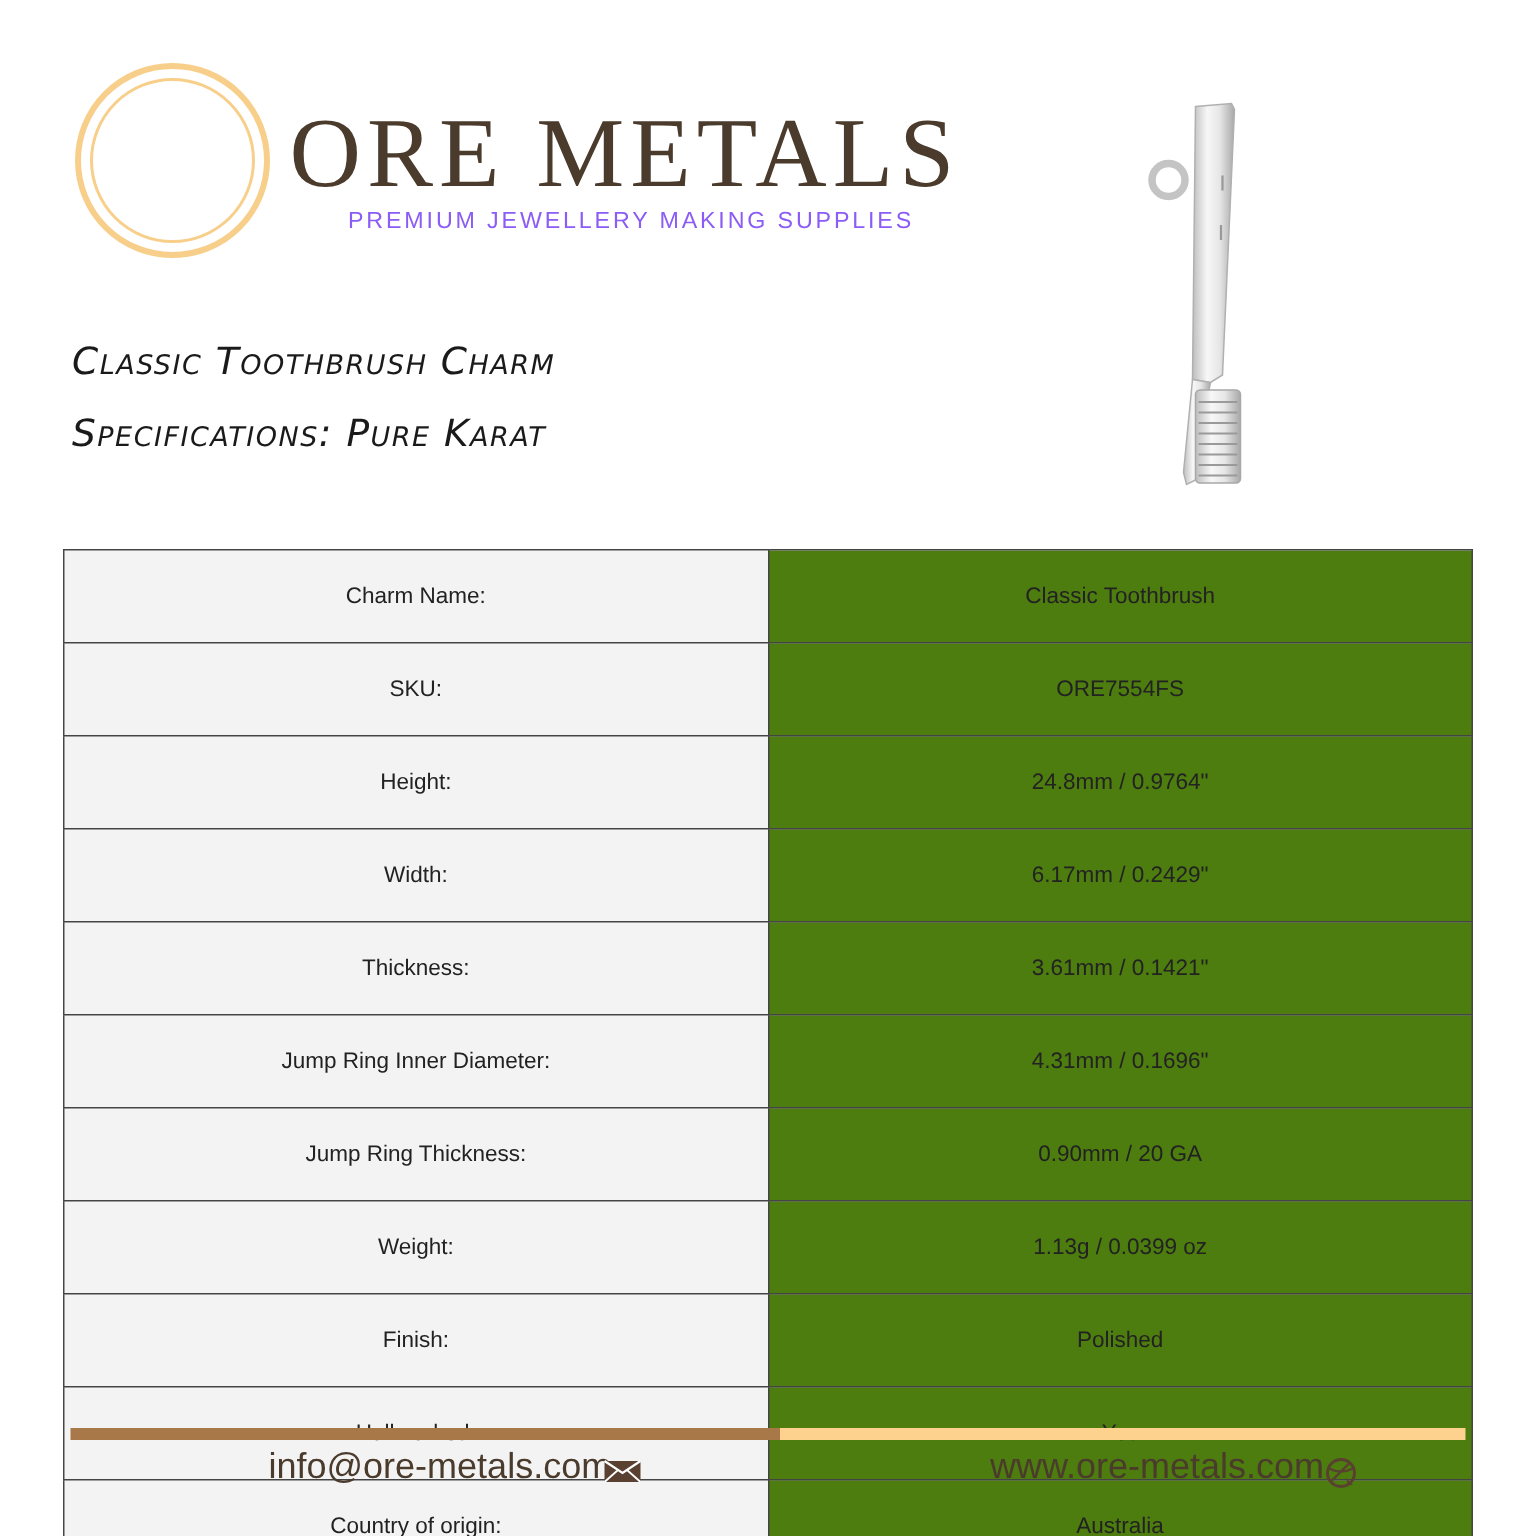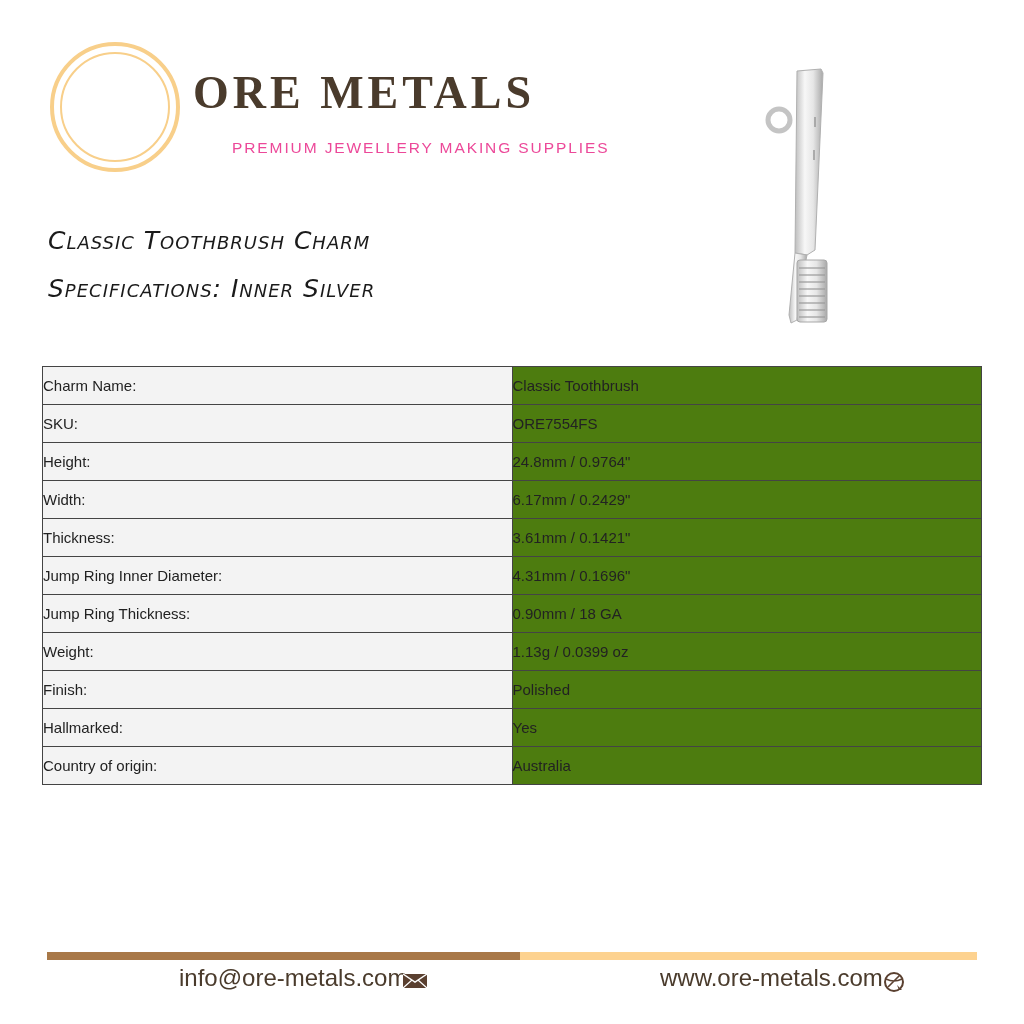--- a/index.html
+++ b/index.html
@@ -1,47 +1,47 @@
 <!DOCTYPE html>
 <html><head>
 <meta charset="utf-8">
 <style>
   html, body { margin:0; padding:0; background:#ffffff; }
   body { width:1024px; height:1024px; position:relative; overflow:hidden; font-family:"Liberation Sans", sans-serif; }
   .logo-ring { position:absolute; left:50px; top:42px; width:130px; height:130px; border-radius:50%; border:4px solid #f8cf8a; box-sizing:border-box; }
   .logo-ring-inner { position:absolute; left:60px; top:52px; width:110px; height:110px; border-radius:50%; border:2px solid #f8cf8a; box-sizing:border-box; }
-  .brand { position:absolute; left:193px; top:70px; font-family:"Liberation Serif", serif; font-size:46px; color:#4a3b2c; letter-spacing:4px; line-height:1;font-weight:bold; }
-  .tagline { position:absolute; left:232px; top:139px; font-family:"Liberation Sans", sans-serif; font-size:15.5px; color:#ec4899; letter-spacing:1.9px; }
+  .brand { position:absolute; left:193px; top:70px; font-family:"Liberation Serif", serif; font-size:66px; color:#4a3b2c; letter-spacing:4px; line-height:1; }
+  .tagline { position:absolute; left:232px; top:139px; font-family:"Liberation Sans", sans-serif; font-size:15.5px; color:#8b5cf6; letter-spacing:1.9px; }
   .title { position:absolute; left:48px; font-family:"DejaVu Sans", sans-serif; font-variant:small-caps; color:#1a1a1a; font-size:25px; letter-spacing:1px;font-style:italic; }
   .title.t1 { top:226px; }
   .title.t2 { top:274px; }
   .charm { position:absolute; left:765px; top:65px; width:70px; height:265px; }
   table.spec { position:absolute; left:42px; top:366px; width:940px; border-collapse:collapse; }
-  table.spec td { border:1.5px solid #444; height:37px; text-align:left; font-size:15px; color:#222; padding:0; }
+  table.spec td { border:1.5px solid #444; height:37px; text-align:center; font-size:15px; color:#222; padding:12px; }
   table.spec td.lbl { background:#f3f3f3; width:50%; }
   table.spec td.val { background:#4d7c0f; }
   .bar-brown { position:absolute; left:47px; top:952px; width:473px; height:8px; background:#a87848; }
   .bar-gold { position:absolute; left:520px; top:952px; width:457px; height:8px; background:#fdd28f; }
   .footer-text { position:absolute; top:964px; font-family:Liberation Sans, sans-serif; font-size:24px; color:#4a3b2c;margin-left:40px; }
   .email { left:139px; }
   .web { left:620px; }
   .f-icon { position:absolute; top:972px; }
 </style>
 </head>
 <body>
 
 <div>
   <div class="logo-ring"></div>
   <div class="logo-ring-inner"></div>
   <div class="brand">ORE METALS</div>
   <div class="tagline">PREMIUM JEWELLERY MAKING SUPPLIES</div>
 </div>
 
 <div class="title t1">Classic Toothbrush Charm</div>
-<div class="title t2">Specifications: Inner Silver</div>
+<div class="title t2">Specifications: Pure Karat</div>
 
 <svg class="charm" viewBox="0 0 70 265">
   <defs>
     <linearGradient id="silver" x1="0" x2="1" y1="0" y2="0">
       <stop offset="0" stop-color="#bdbdbd"></stop>
       <stop offset="0.35" stop-color="#f7f7f7"></stop>
       <stop offset="0.65" stop-color="#e6e6e6"></stop>
       <stop offset="1" stop-color="#a8a8a8"></stop>
     </linearGradient>
   </defs>
@@ -84,21 +84,21 @@
     <tr>
         <td class="lbl">Thickness:</td>
         <td class="val">3.61mm / 0.1421"</td>
       </tr>
     <tr>
         <td class="lbl">Jump Ring Inner Diameter:</td>
         <td class="val">4.31mm / 0.1696"</td>
       </tr>
     <tr>
         <td class="lbl">Jump Ring Thickness:</td>
-        <td class="val">0.90mm / 18 GA</td>
+        <td class="val">0.90mm / 20 GA</td>
       </tr>
     <tr>
         <td class="lbl">Weight:</td>
         <td class="val">1.13g / 0.0399 oz</td>
       </tr>
     <tr>
         <td class="lbl">Finish:</td>
         <td class="val">Polished</td>
       </tr>
     <tr>

